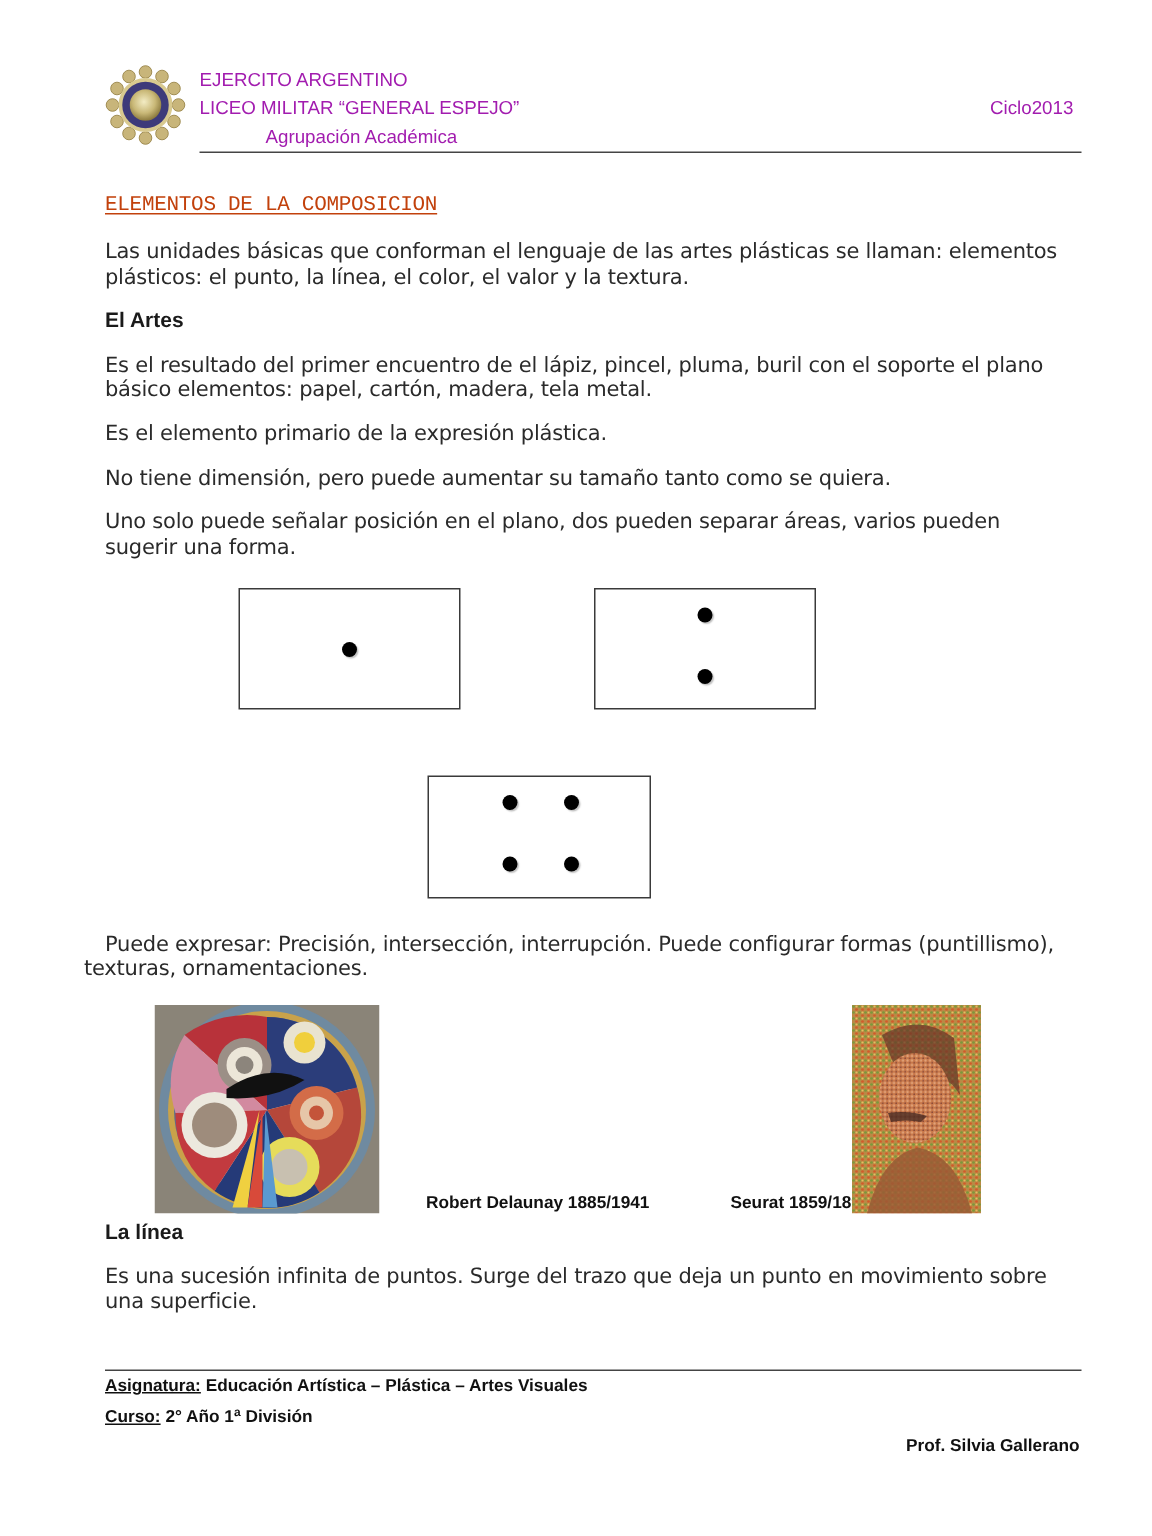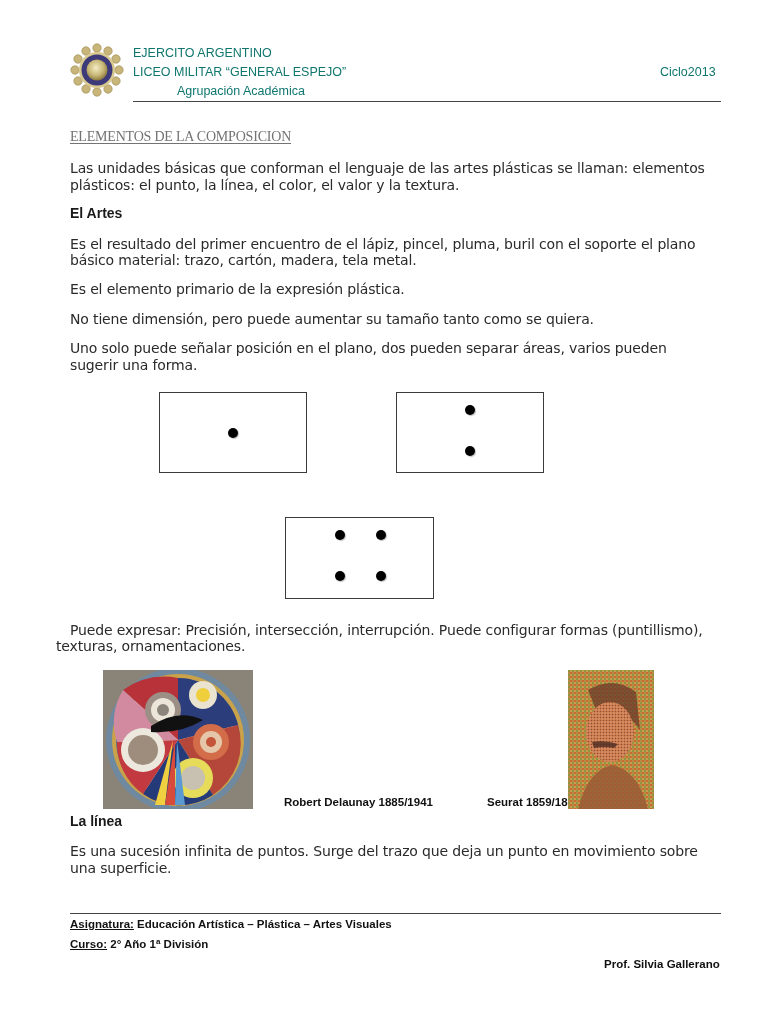--- a/index.html
+++ b/index.html
@@ -8,37 +8,37 @@
       background: #ffffff;
       position: relative;
       overflow: hidden;
       color: #1a1a1a;
     }
     .abs { position: absolute; }
     .hdr-text {
       font-family: "Liberation Sans", sans-serif;
       font-size: 12.5px;
       line-height: 19px;
-      color: #0f766e;
+      color: #a21caf;
     }
     .hdr-rule {
       position: absolute; left: 133px; top: 101px; width: 588px; height: 0;
       border-top: 1.5px solid #444;
     }
     .body-text {
       font-family: "DejaVu Sans", sans-serif;
       font-size: 14px;
       line-height: 17px;
       color: #2a2a2a;
       letter-spacing: -0.15px;
     }
     .title-u {
-      font-family: Liberation Serif, serif;
+      font-family: Liberation Mono, monospace;
       font-size: 14px;
-      color: #737373;
+      color: #c2410c;
       text-decoration: underline;
       text-underline-offset: 2px;
       letter-spacing: -0.2px;
     }
     .heading {
       font-family: "Liberation Sans", sans-serif;
       font-weight: bold;
       font-size: 14px;
       color: #1a1a1a;
     }
@@ -114,21 +114,21 @@
   <div class="hdr-rule"></div>
 </div>
 
 <div class="abs title-u" style="left:70px;top:129px;">ELEMENTOS DE LA COMPOSICION</div>
 <div class="abs body-text" style="left:70px;top:160px;">Las unidades básicas que conforman el lenguaje de las artes plásticas se llaman: elementos</div>
 <div class="abs body-text" style="left:70px;top:177px;">plásticos: el punto, la línea, el color, el valor y la textura.</div>
 
 <div class="abs heading" style="left:70px;top:205px;">El Artes</div>
 
 <div class="abs body-text" style="left:70px;top:236px;">Es el resultado del primer encuentro de el lápiz, pincel, pluma, buril con el soporte el plano</div>
-<div class="abs body-text" style="left:70px;top:252px;">básico material: trazo, cartón, madera, tela metal.</div>
+<div class="abs body-text" style="left:70px;top:252px;">básico elementos: papel, cartón, madera, tela metal.</div>
 <div class="abs body-text" style="left:70px;top:281px;">Es el elemento primario de la expresión plástica.</div>
 <div class="abs body-text" style="left:70px;top:311px;">No tiene dimensión, pero puede aumentar su tamaño tanto como se quiera.</div>
 <div class="abs body-text" style="left:70px;top:340px;">Uno solo puede señalar posición en el plano, dos pueden separar áreas, varios pueden</div>
 <div class="abs body-text" style="left:70px;top:357px;">sugerir una forma.</div>
 
 <div class="box" style="left:159px;top:392px;width:148px;height:81px;">
   <div class="dot" style="left:68px;top:35px;"></div>
 </div>
 <div class="box" style="left:396px;top:392px;width:148px;height:81px;">
   <div class="dot" style="left:68px;top:12px;"></div>

